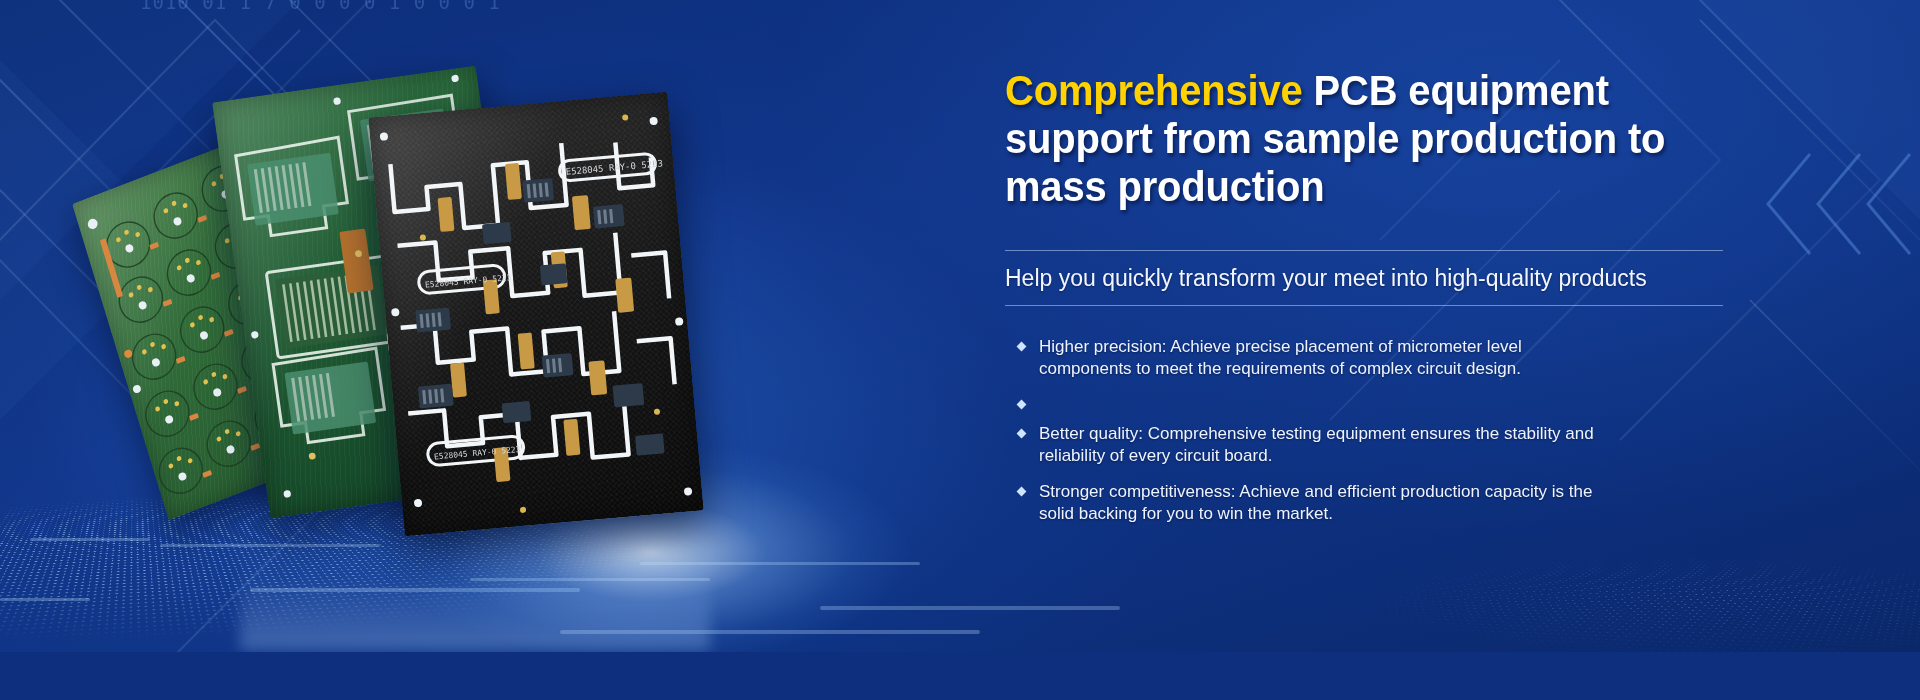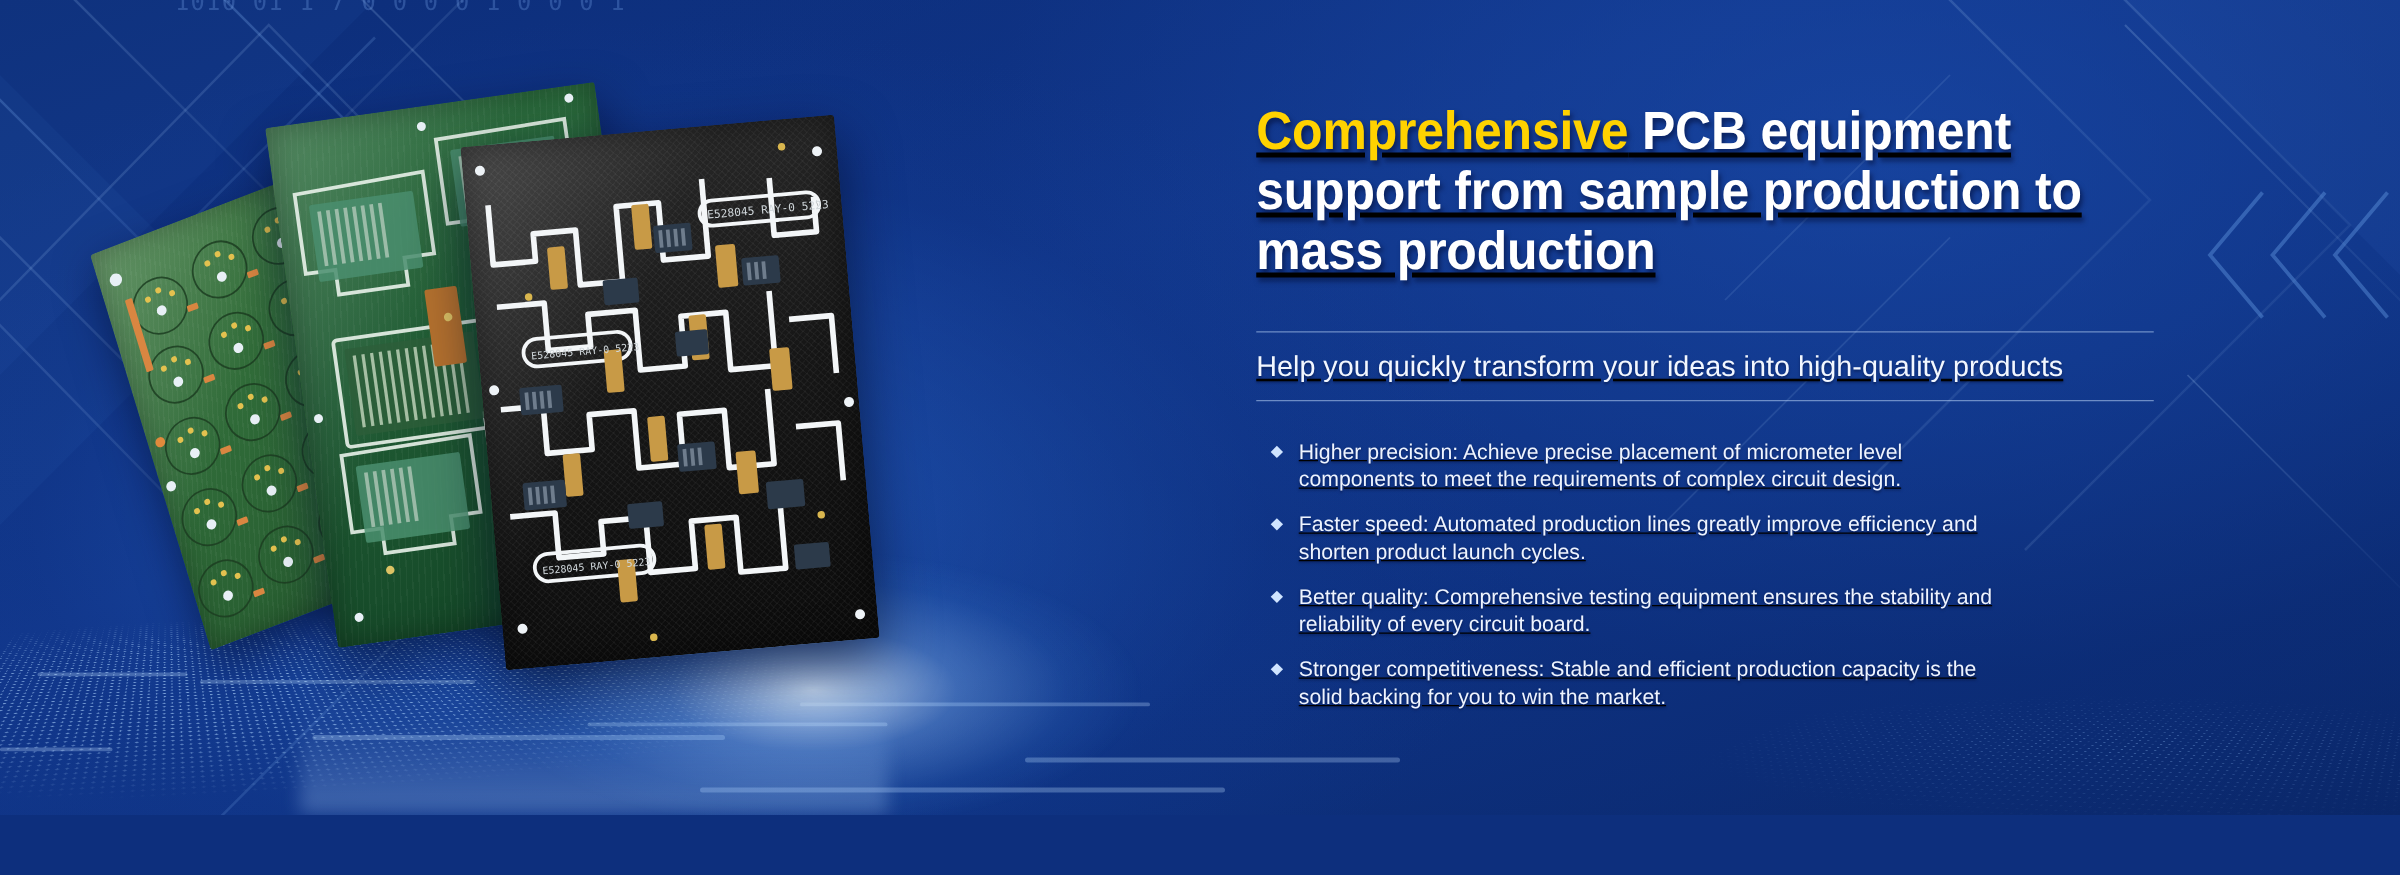--- a/index.html
+++ b/index.html
@@ -120,21 +120,21 @@
 
   .board-reflection {
     position:absolute; left:150px; top:470px; width:470px; height:120px;
     background:linear-gradient(to bottom, rgba(180,215,255,0.30), rgba(120,175,245,0.05) 60%, rgba(0,0,0,0));
     filter:blur(7px);
     transform:scaleY(-1);
     pointer-events:none;
   }
 
   
-  .content { position:absolute; left:1005px; top:81px; width:740px;text-decoration:underline; }
+  .content { position:absolute; left:1005px; top:66px; width:740px; }
 
   .headline {
     font-size:43px; line-height:48px;
     font-weight:bold;
     color:#ffffff;
     font-stretch:condensed;
     letter-spacing:-0.2px;
     text-shadow:2px 3px 4px rgba(0,10,45,0.55);
     transform:scaleX(0.93);
     transform-origin:left center;
@@ -562,37 +562,36 @@
 
     <div class="board-reflection"></div>
   </div>
 
   <div class="content">
 
     <h1 class="headline"><span class="hl">Comprehensive</span><span> PCB equipment support from sample production to mass production</span></h1>
 
     <div class="rule rule-top"></div>
 
-    <div class="subtitle">Help you quickly transform your ideas into high-quality products</div>
+    <div class="subtitle">Help you quickly transform your meet into high-quality products</div>
 
     <div class="rule rule-bottom"></div>
 
     <ul class="bullets">
       <li class="bullet">
         <span class="bullet-marker"></span>
         <span class="bullet-text">Higher precision: Achieve precise placement of micrometer level components to meet the requirements of complex circuit design.</span>
       </li>
       <li class="bullet">
         <span class="bullet-marker"></span>
-        <span class="bullet-text">Faster speed: Automated production lines greatly improve efficiency and shorten product launch cycles.</span>
       </li>
       <li class="bullet">
         <span class="bullet-marker"></span>
         <span class="bullet-text">Better quality: Comprehensive testing equipment ensures the stability and reliability of every circuit board.</span>
       </li>
       <li class="bullet">
         <span class="bullet-marker"></span>
-        <span class="bullet-text">Stronger competitiveness: Stable and efficient production capacity is the solid backing for you to win the market.</span>
+        <span class="bullet-text">Stronger competitiveness: Achieve and efficient production capacity is the solid backing for you to win the market.</span>
       </li>
     </ul>
 
   </div>
 </div>
 
 </body></html>

